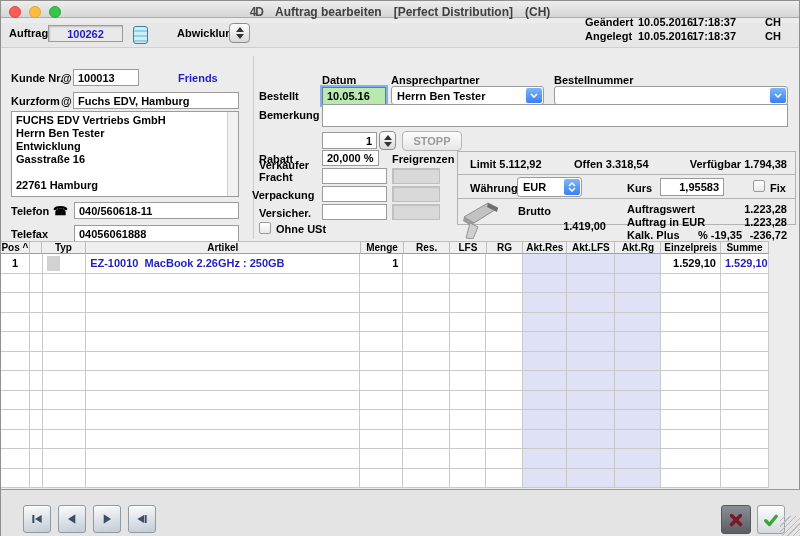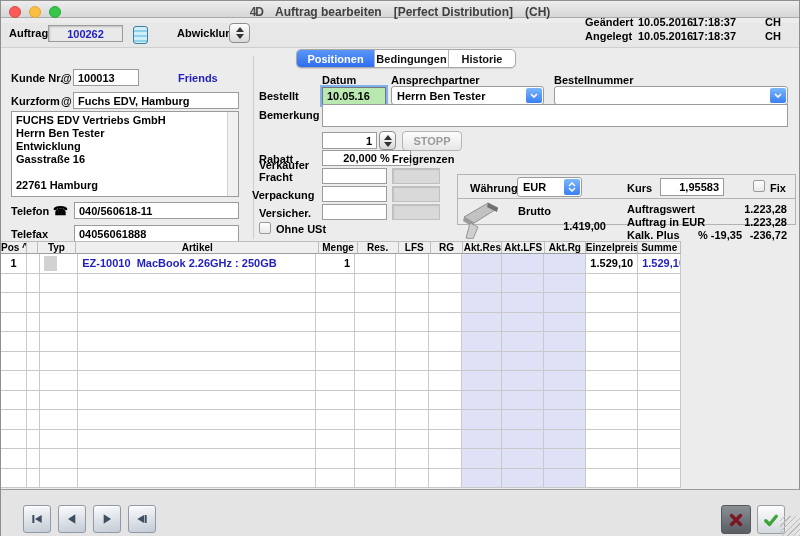--- a/index.html
+++ b/index.html
@@ -68,21 +68,21 @@
     background:linear-gradient(#fdfdfd,#e6e6e6); color:#9a9a9a; font-size:11px; font-weight:bold;
     display:flex; align-items:center; justify-content:center; }
 
   .cb { position:absolute; width:12px; height:12px; border:1px solid #9a9a9a; border-radius:2px;
     background:linear-gradient(#ffffff,#e9e9e9); }
 
   
   .fbox { position:absolute; left:456px; width:339px; border:1px solid #b2b2b2; background:#ececec; }
 
   
-  .postable { position:absolute; left:0; top:240px; width:680px; }
+  .postable { position:absolute; left:0; top:240px; width:768px; }
   .trow { display:flex; }
   .th { height:13px; background:#efefef; border-bottom:1px solid #9e9e9e; border-top:1px solid #bdbdbd;
     font-size:10px; font-weight:bold; text-align:center; line-height:12px; border-right:1px solid #bdbdbd; overflow:hidden; white-space:nowrap; }
   .td { height:19.5px; background:#fff; border-bottom:1px solid #c9c9c9; border-right:1px solid #c9c9c9;
     font-size:11px; font-weight:bold; line-height:18px; overflow:hidden; white-space:pre; padding:0 4px; }
   .td.shaded { background:#dfe1f7; }
   .td.center { text-align:center; }
   .td.right { text-align:right; }
   .td.blue { color:#1f1fc0; }
   .typbox { display:inline-block; width:13px; height:15px; background:#d2d2d2; margin-top:2px; }
@@ -123,25 +123,20 @@
 
   <div class="meta-lbl" style="left:584px; top:15px;">Geändert</div>
   <div class="meta-lbl" style="left:637px; top:15px;">10.05.2016</div>
   <div class="meta-lbl" style="left:691px; top:15px;">17:18:37</div>
   <div class="meta-lbl" style="left:764px; top:15px;">CH</div>
   <div class="meta-lbl" style="left:584px; top:29px;">Angelegt</div>
   <div class="meta-lbl" style="left:637px; top:29px;">10.05.2016</div>
   <div class="meta-lbl" style="left:691px; top:29px;">17:18:37</div>
   <div class="meta-lbl" style="left:764px; top:29px;">CH</div>
 
-  <div class="tabs">
-    <div class="tab active" style="width:77px;">Positionen</div>
-    <div class="tab" style="width:74px;">Bedingungen</div>
-    <div class="tab" style="width:67px;">Historie</div>
-  </div>
 
   <div class="lbl" style="left:10px; top:71px;">Kunde Nr.</div>
   <div class="lbl" style="left:60px; top:71px;">@</div>
   <input class="field" style="left: 72px; top: 68px; width: 66px; height: 17px;" value="100013">
   <div class="lbl bluetxt" style="left:177px; top:71px;">Friends</div>
 
   <div class="lbl" style="left:10px; top:94px;">Kurzform</div>
   <div class="lbl" style="left:60px; top:94px;">@</div>
   <input class="field" style="left: 72px; top: 91px; width: 166px; height: 17px;" value="Fuchs EDV, Hamburg">
 
@@ -190,38 +185,43 @@
 
   <div class="lbl" style="left:258px; top:134px;margin-top:24px;">Verkäufer</div>
   <input class="field" style="left: 321px; top: 131px; width: 55px; height: 17px; text-align: right;" value="1">
   <div class="stepper" style="left:378px; top:130px; width:17px; height:19px;">
     <div class="tri-up"></div>
     <div class="tri-down"></div>
   </div>
   <div class="btn-stopp">STOPP</div>
 
   <div class="lbl" style="left:258px; top:152px;">Rabatt</div>
-  <input class="field" style="left: 321px; top: 149px; width: 89px; height: 16px; text-align: center;" value="20,000 %">
+  <input class="field" style="left: 321px; top: 149px; width: 57px; height: 16px; " value="20,000 %">
   <div class="lbl" style="left:391px; top:152px;">Freigrenzen</div>
 
   <div class="lbl" style="left:258px; top:170px;">Fracht</div>
   <input class="field" style="left: 321px; top: 167px; width: 65px; height: 16px;" value="">
   <div class="grayfield" style="left:391px; top:167px; width:48px; height:16px;"></div>
 
   <div class="lbl" style="left:251px; top:188px;">Verpackung</div>
   <input class="field" style="left: 321px; top: 185px; width: 65px; height: 16px;" value="">
   <div class="grayfield" style="left:391px; top:185px; width:48px; height:16px;"></div>
 
   <div class="lbl" style="left:258px; top:206px;">Versicher.</div>
   <input class="field" style="left: 321px; top: 203px; width: 65px; height: 16px;" value="">
   <div class="grayfield" style="left:391px; top:203px; width:48px; height:16px;"></div>
 
   <div class="cb" style="left:258px; top:221px;"></div>
   <div class="lbl" style="left:275px; top:222px;">Ohne USt</div>
 
+  <div class="fbox" style="top:150px; height:24px;">
+    <div class="lbl" style="left:12px; top:6px;">Limit 5.112,92</div>
+    <div class="lbl" style="left:116px; top:6px;">Offen 3.318,54</div>
+    <div class="lbl" style="right:8px; top:6px;">Verfügbar 1.794,38</div>
+  </div>
 
   <div class="fbox" style="top:173px; height:25px;">
     <div class="lbl" style="left:12px; top:7px;">Währung</div>
     <div class="combo" style="left:59px; top:2px; width:65px; height:20px;">
       <span>EUR</span>
       <span class="combo-btn">
         <svg class="chev" viewBox="0 0 8 10" style="height:10px;">
             <polyline points="1,4 4,1 7,4" fill="none" stroke="#fff" stroke-width="1.5"></polyline>
             <polyline points="1,6 4,9 7,6" fill="none" stroke="#fff" stroke-width="1.5"></polyline>
           </svg>

